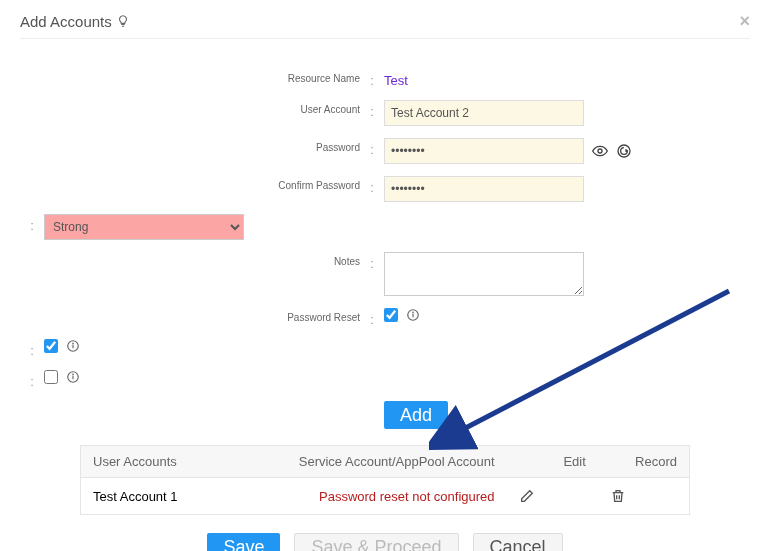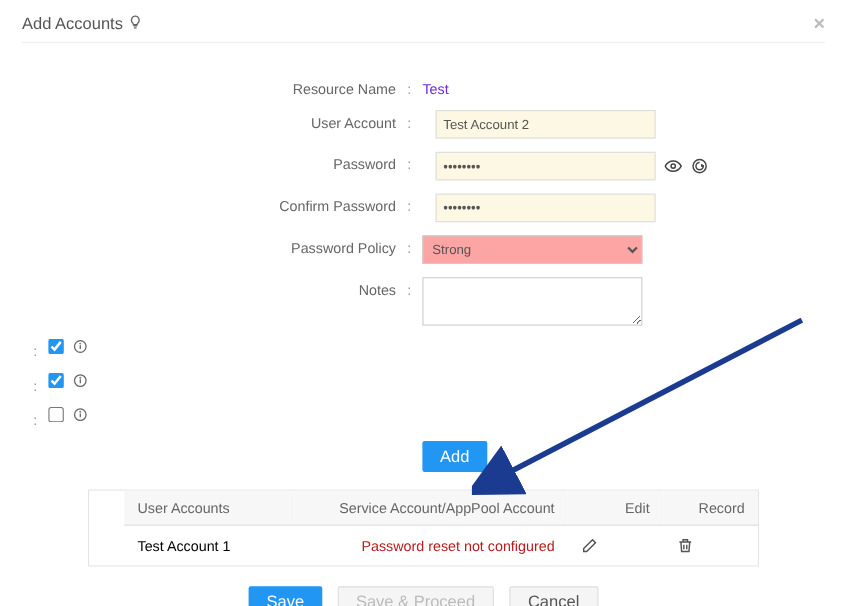--- a/index.html
+++ b/index.html
@@ -1,46 +1,46 @@
 <!DOCTYPE html>
 <html><head>
 <meta charset="utf-8">
 <style>
 * { box-sizing: border-box; margin: 0; padding: 0; }
 body { font-family: -apple-system, BlinkMacSystemFont, "Segoe UI", Arial, sans-serif; font-size: 13px; color: #333; background: #fff; width: 770px; }
 .dialog { padding: 12px 20px 20px 20px; }
 .header { display: flex; justify-content: space-between; align-items: center; border-bottom: 1px solid #eee; padding-bottom: 8px; }
-.title-wrap { display: flex; align-items: flex-start; gap: 4px; }
+.title-wrap { display: flex; align-items: center; gap: 4px; }
 .title { font-size: 15px; color: #555; font-weight: 400; }
 .bulb { width: 14px; height: 14px; color: #666; }
 .close { color: #bbb; font-size: 18px; font-weight: bold; cursor: pointer; line-height: 1; }
 
 .form { margin-top: 30px; }
 .row { display: flex; align-items: flex-start; margin-bottom: 12px; }
-.lbl { width: 340px; text-align: right; color: #666; font-size: 13px; padding-top: 4px; }
+.lbl { width: 340px; text-align: right; color: #666; font-size: 10px; padding-top: 4px; }
 .colon { width: 24px; text-align: center; color: #999; padding-top: 4px; }
 .ctrl { display: flex; align-items: center; gap: 8px; }
 
-.txt-input { width: 200px; height: 26px; border: 1px solid #ddd; background: #fdf8e4; padding: 2px 6px; font-size: 12px; color: #555; margin-left: 12px; }
+.txt-input { width: 200px; height: 26px; border: 1px solid #ddd; background: #fdf8e4; padding: 2px 6px; font-size: 12px; color: #555; }
 .txt-plain { color: #6d28d9; padding-top: 4px; }
 .sel { width: 200px; height: 26px; border: 1px solid #ccc; background: #fca5a5; font-size: 12px; color: #555; padding: 0 4px; }
 .ta { width: 200px; height: 44px; border: 1px solid #ccc; resize: both; font-size: 12px; padding: 4px; font-family: inherit; }
 
 .chk { width: 14px; height: 14px; accent-color: #2196f3; }
 .info-icon { width: 14px; height: 14px; color: #666; display:inline-flex; align-items:center; justify-content:center; }
 .eye-icon, .refresh-icon { width: 16px; height: 16px; color: #444; display:inline-flex; align-items:center; justify-content:center; }
 
 .add-btn-row { display:flex; align-items:center; }
 .add-btn-wrap { margin-left: 364px; position: relative; }
-.btn { border: none; border-radius: 2px; height: 28px; padding: 0 16px; font-size: 15px; cursor: pointer; }
+.btn { border: none; border-radius: 2px; height: 28px; padding: 0 16px; font-size: 18px; cursor: pointer; }
 .btn-primary { background: #2196f3; color: #fff; }
 .btn-disabled { background: #f5f5f5; color: #bbb; border: 1px solid #ddd; cursor: default; }
 .btn-secondary { background: #f5f5f5; color: #555; border: 1px solid #ddd; }
 
-.table-wrap { margin: 16px 60px 0 60px; border: 1px solid #e5e5e5; padding-left: 32px; }
+.table-wrap { margin: 16px 60px 0 60px; border: 1px solid #e5e5e5; }
 table { width: 100%; border-collapse: collapse; font-size: 13px; }
 thead th { background: #f7f7f7; color: #666; font-weight: 400; padding: 8px 12px; text-align: left; border-bottom: 1px solid #e5e5e5; }
 tbody td { padding: 10px 12px; color: #000000; }
 thead th.center, tbody td.center { text-align: right; }
 .warn { color: #b91c1c; }
 
 .actions { display:flex; gap: 14px; justify-content:center; margin-top: 18px; }
 
 .arrow-overlay { position:absolute; left: 45px; top: -115px; width: 320px; height: 170px; pointer-events: none; }
 
@@ -104,36 +104,36 @@
 
     <div class="row">
       <div class="lbl">Confirm Password</div>
       <div class="colon">:</div>
       <div class="ctrl">
           <input class="txt-input" value="••••••••" style="">
         </div>
     </div>
 
     <div class="row">
-      <div class="lbl">Password Policy</div>
       <div class="colon">:</div>
       <div class="ctrl">
           <select class="sel"><option>Strong</option></select>
         </div>
     </div>
 
     <div class="row">
       <div class="lbl">Notes</div>
       <div class="colon">:</div>
       <div class="ctrl">
           <textarea class="ta" style=""></textarea>
         </div>
     </div>
 
     <div class="row">
+      <div class="lbl">Password Reset</div>
       <div class="colon">:</div>
       <div class="ctrl">
         <input type="checkbox" class="chk" checked="" style="">
         <span class="info-icon">
             <svg viewBox="0 0 24 24" width="14" height="14" fill="none" stroke="currentColor" stroke-width="2">
               <circle cx="12" cy="12" r="9"></circle>
               <line x1="12" y1="10" x2="12" y2="16"></line>
               <circle cx="12" cy="7.5" r="0.5" fill="currentColor"></circle>
             </svg>
           </span>

